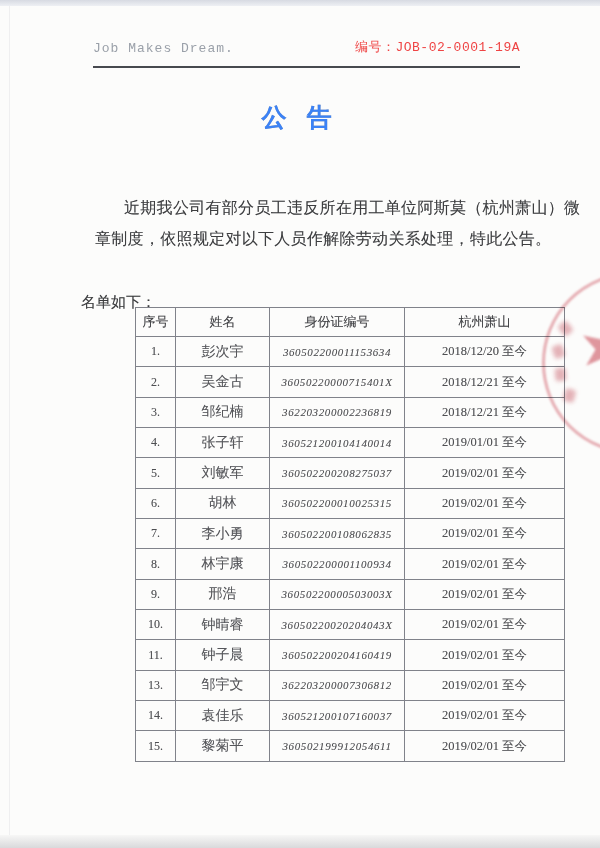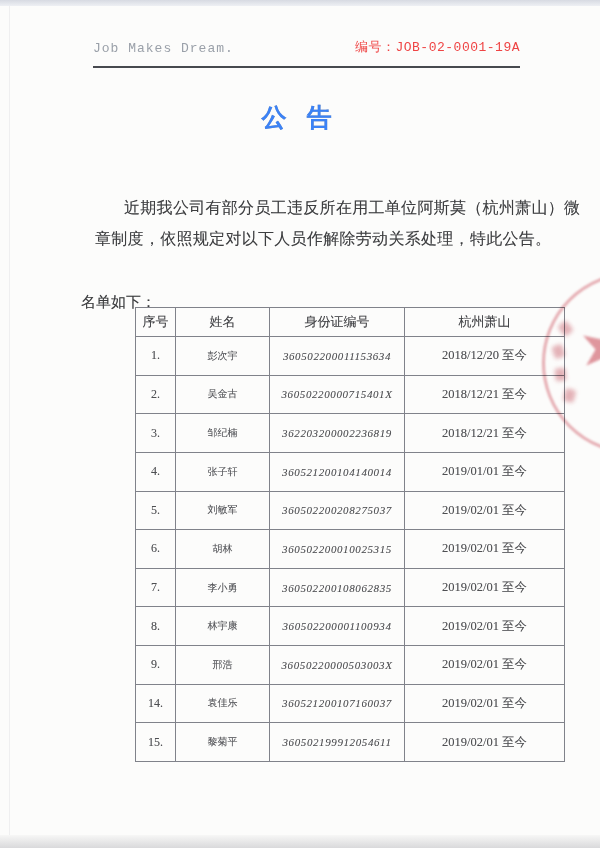--- a/index.html
+++ b/index.html
@@ -69,21 +69,21 @@
   }
   table.roster th, table.roster td {
     border:1px solid #80828a; text-align:center; vertical-align:middle;
     padding:0; font-weight:normal; overflow:hidden;
     text-shadow:0 0 0.4px rgba(70,70,75,0.3);
   }
   table.roster thead tr { height:29px; }
   table.roster tbody tr { height:28.4px; }
   th.h { font-size:13px; color:#404144; }
   td.c-no { font-size:12px; font-family:"Liberation Serif",serif; }
-  td.c-name { font-size:10px; color:#55565a; }
+  td.c-name { font-size:14px; color:#55565a; }
   td.c-id { font-size:11px; letter-spacing:0.6px; font-family:"Liberation Serif",serif;font-style:italic; }
   td.c-period { font-size:12.5px; font-family:"Liberation Serif",serif; }
   
   .stamp {
     position:absolute; left:530px; top:262px; width:70px; height:210px;
     pointer-events:none; mix-blend-mode:multiply;
   }
   .stamp-ring {
     position:absolute; left:12px; top:10px; width:176px; height:176px;
     border:3px solid rgba(214,108,118,0.55); border-radius:50%;
@@ -197,23 +197,41 @@
       <td class="c-period">2019/02/01 至今</td>
     </tr>
 
     <tr>
       <td class="c-no">9.</td>
       <td class="c-name">邢浩</td>
       <td class="c-id">36050220000503003X</td>
       <td class="c-period">2019/02/01 至今</td>
     </tr>
 
-
-
-
+    <tr>
+      <td class="c-no">10.</td>
+      <td class="c-name">钟晴睿</td>
+      <td class="c-id">36050220020204043X</td>
+      <td class="c-period">2019/02/01 至今</td>
+    </tr>
+
+    <tr>
+      <td class="c-no">11.</td>
+      <td class="c-name">钟子晨</td>
+      <td class="c-id">360502200204160419</td>
+      <td class="c-period">2019/02/01 至今</td>
+    </tr>
+
+
+    <tr>
+      <td class="c-no">13.</td>
+      <td class="c-name">邹宇文</td>
+      <td class="c-id">362203200007306812</td>
+      <td class="c-period">2019/02/01 至今</td>
+    </tr>
 
     <tr>
       <td class="c-no">14.</td>
       <td class="c-name">袁佳乐</td>
       <td class="c-id">360521200107160037</td>
       <td class="c-period">2019/02/01 至今</td>
     </tr>
 
     <tr>
       <td class="c-no">15.</td>

